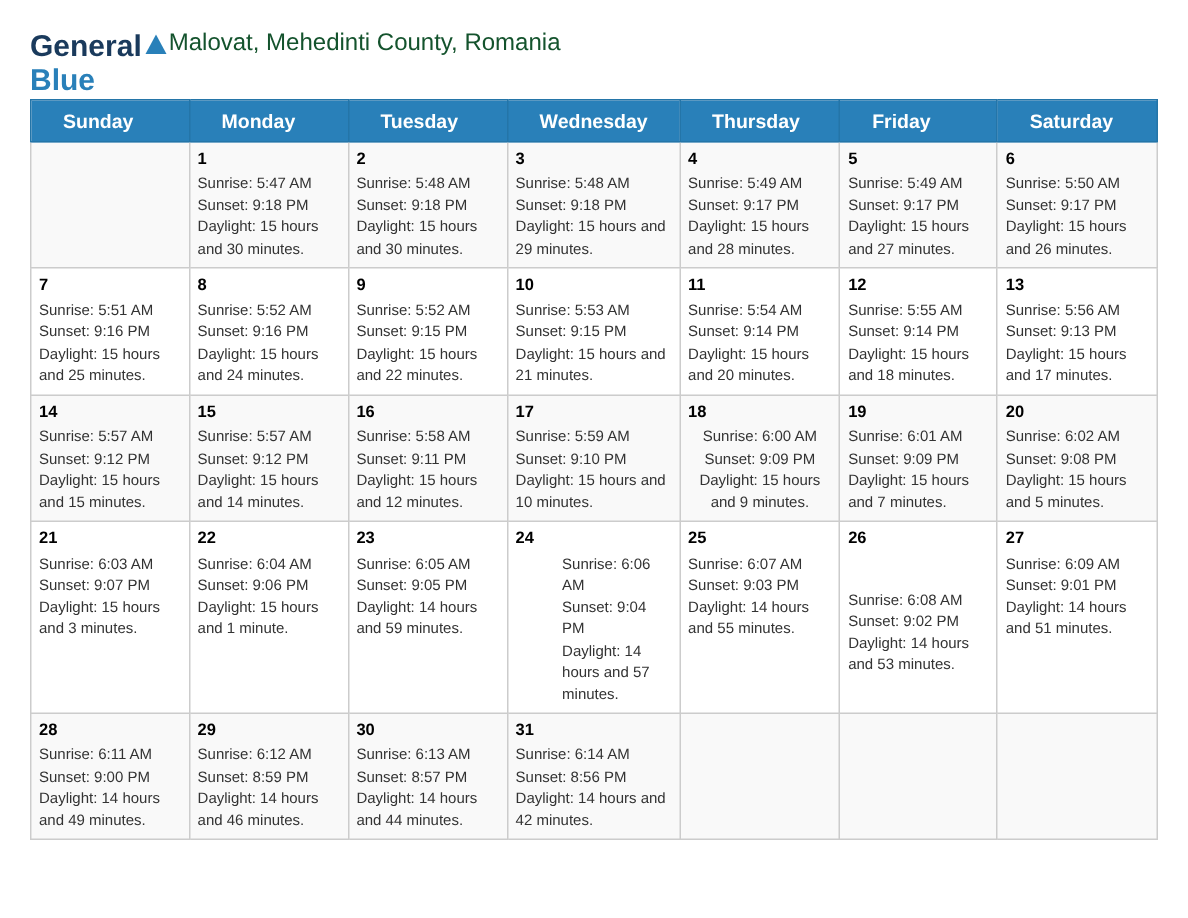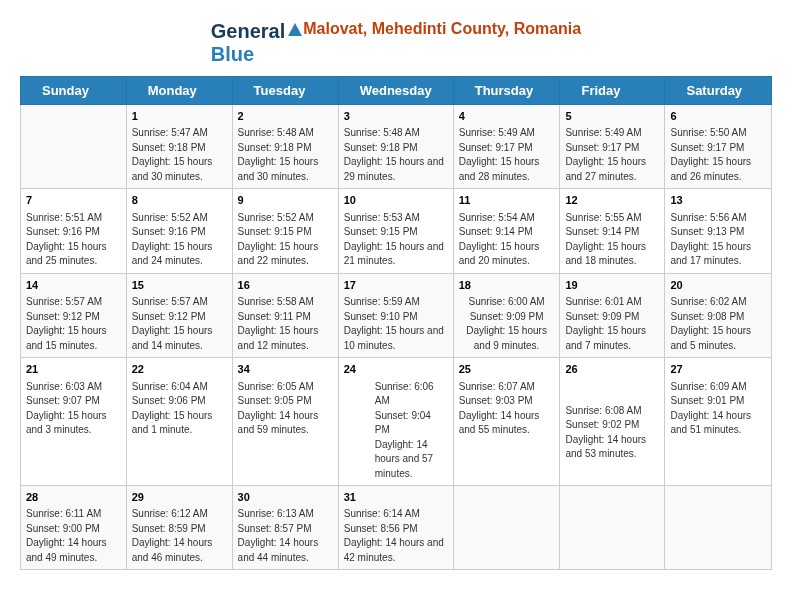--- a/index.html
+++ b/index.html
@@ -5,42 +5,41 @@
     * { box-sizing: border-box; margin: 0; padding: 0; }
     body {
       font-family: Arial, sans-serif;
       background: #fff;
       width: 792px;
       min-height: 612px;
       padding: 20px;
     }
     .header-area {
       display: flex;
-      justify-content: center;
+      justify-content: flex-start;
       align-items: flex-start;
-      margin-bottom: 10px;
     }
     .logo {
       display: flex;
       flex-direction: column;
       align-items: flex-start;
     }
     .title-area {
       text-align: right;
     }
     .month-title {
       font-size: 42px;
       font-weight: bold;
       color: #1a3a5c;
       line-height: 1.1;
     }
     .location-title {
       font-size: 16px;
-      color: #c2410c;
-      font-weight: bold;
+      color: #14532d;
+      font-weight: normal;
     }
     table {
       width: 100%;
       border-collapse: collapse;
       font-size: 10.5px;
     }
     thead tr th {
       background-color: #2980b9;
       color: #fff;
       text-align: left;
@@ -249,21 +248,21 @@
 Sunset: 9:07 PM
 Daylight: 15 hours and 3 minutes.</div>
         </td>
         <td>
           <span class="day-num">22</span>
           <div class="cell-text" style="white-space: pre-line;">Sunrise: 6:04 AM
 Sunset: 9:06 PM
 Daylight: 15 hours and 1 minute.</div>
         </td>
         <td>
-          <span class="day-num">34</span>
+          <span class="day-num">23</span>
           <div class="cell-text" style="white-space: pre-line;">Sunrise: 6:05 AM
 Sunset: 9:05 PM
 Daylight: 14 hours and 59 minutes.</div>
         </td>
         <td>
           <span class="day-num">24</span>
           <div class="cell-text" style="white-space: pre-line; margin-left: 31px;">Sunrise: 6:06 AM
 Sunset: 9:04 PM
 Daylight: 14 hours and 57 minutes.</div>
         </td>

